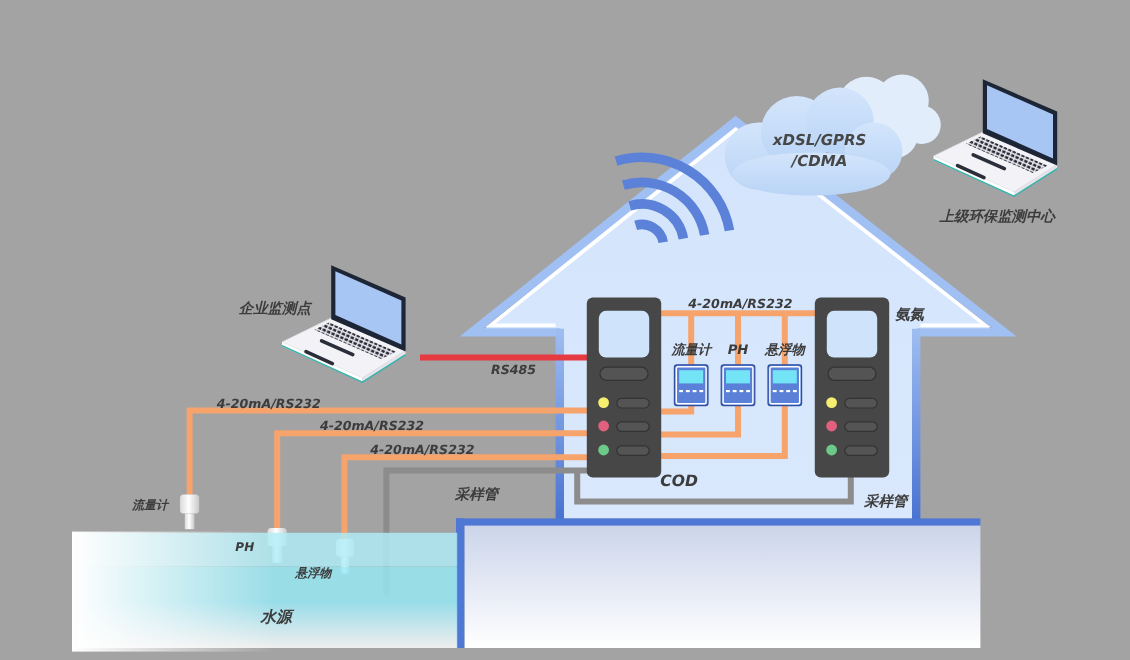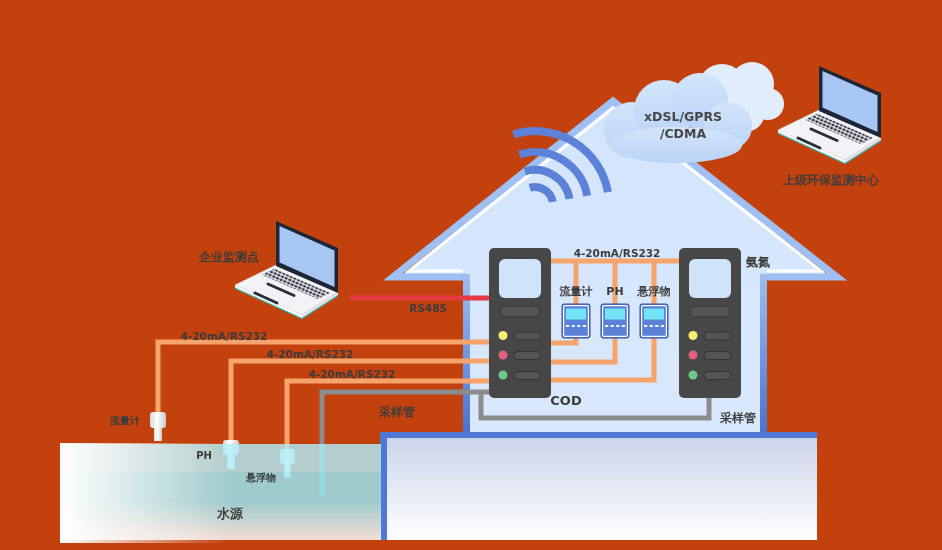--- a/index.html
+++ b/index.html
@@ -1,16 +1,16 @@
 <!DOCTYPE html>
 <html><head>
   <meta charset="utf-8">
   <style>
     html, body { margin: 0; padding: 0; background: #ffffff; }
-    #stage { width: 942px; height: 550px; position: relative; overflow: hidden; background: #c2410c; }
+    #stage { width: 942px; height: 550px; position: relative; overflow: hidden; background: #a3a3a3; font-style: italic; }
     svg { display: block; }
     .lbl { font-family: "DejaVu Sans", "Liberation Sans", sans-serif; font-weight: bold; fill: #3c3c3c; }
     .s10 { font-size: 10px; }
     .s105 { font-size: 10.5px; }
     .s11 { font-size: 11px; }
     .s12 { font-size: 12px; }
     .s125 { font-size: 12.5px; fill: #474747; }
     .s13 { font-size: 13px; }
   </style>
 </head>

